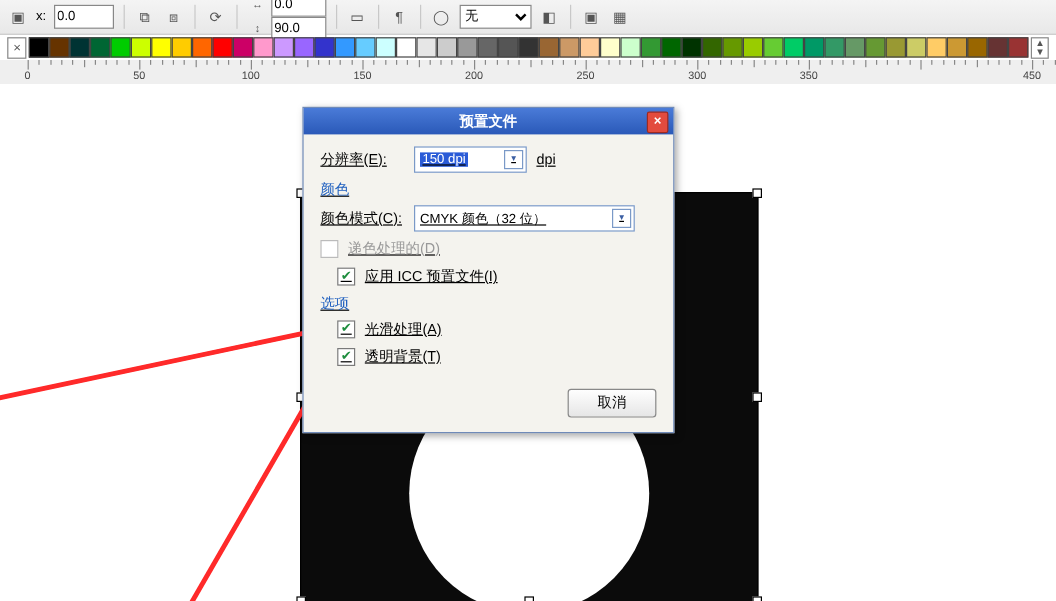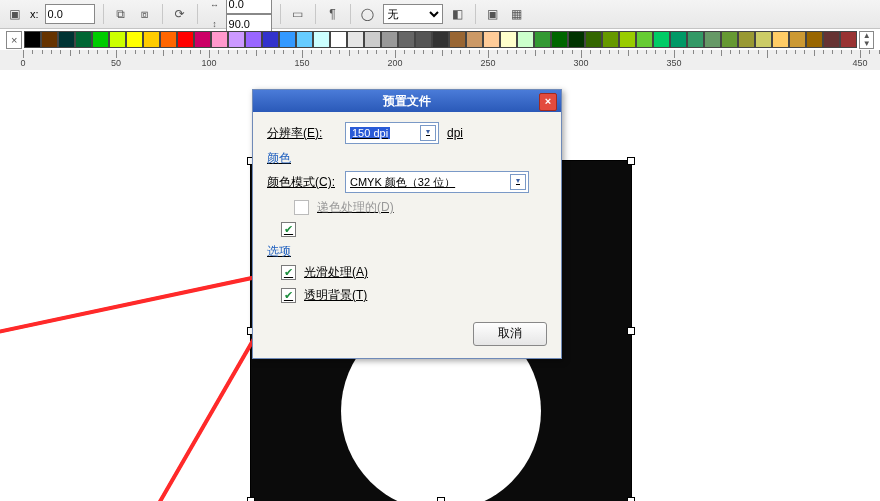--- a/index.html
+++ b/index.html
@@ -410,26 +410,27 @@
     <div class="section-label">颜色</div>
 
     <div class="row">
       <span class="field-label">颜色模式(C):</span>
       <div class="faux-select" style="width:176px">
         <span>CMYK 颜色（32 位）</span>
         <span class="dd">▾</span>
       </div>
     </div>
 
-    <div class="row" style="margin-left:27px">
+    <div class="row" style="margin-left:0">
       <span class="cb disabled"></span>
       <span class="disabled-text">递色处理的(D)</span>
     </div>
     <div class="row" style="margin-left:14px">
       <span class="cb checked"></span>
+      <span>应用 ICC 预置文件(I)</span>
     </div>
 
     <div class="section-label">选项</div>
 
     <div class="row" style="margin-left:14px">
       <span class="cb checked"></span>
       <span>光滑处理(A)</span>
     </div>
     <div class="row" style="margin-left:14px">
       <span class="cb checked"></span>

